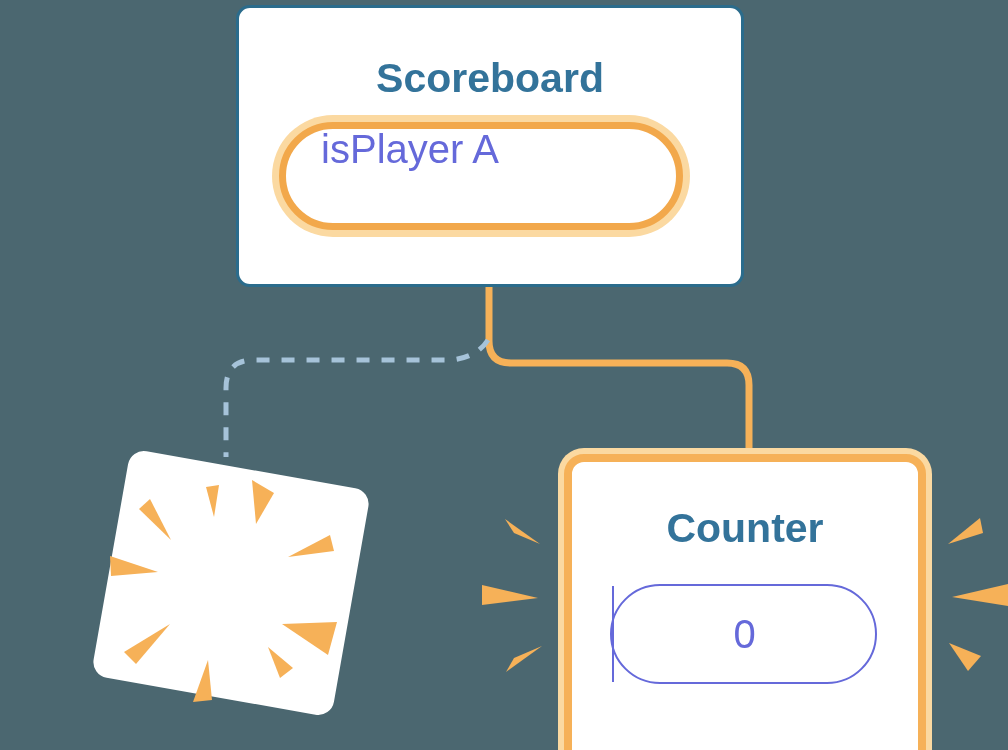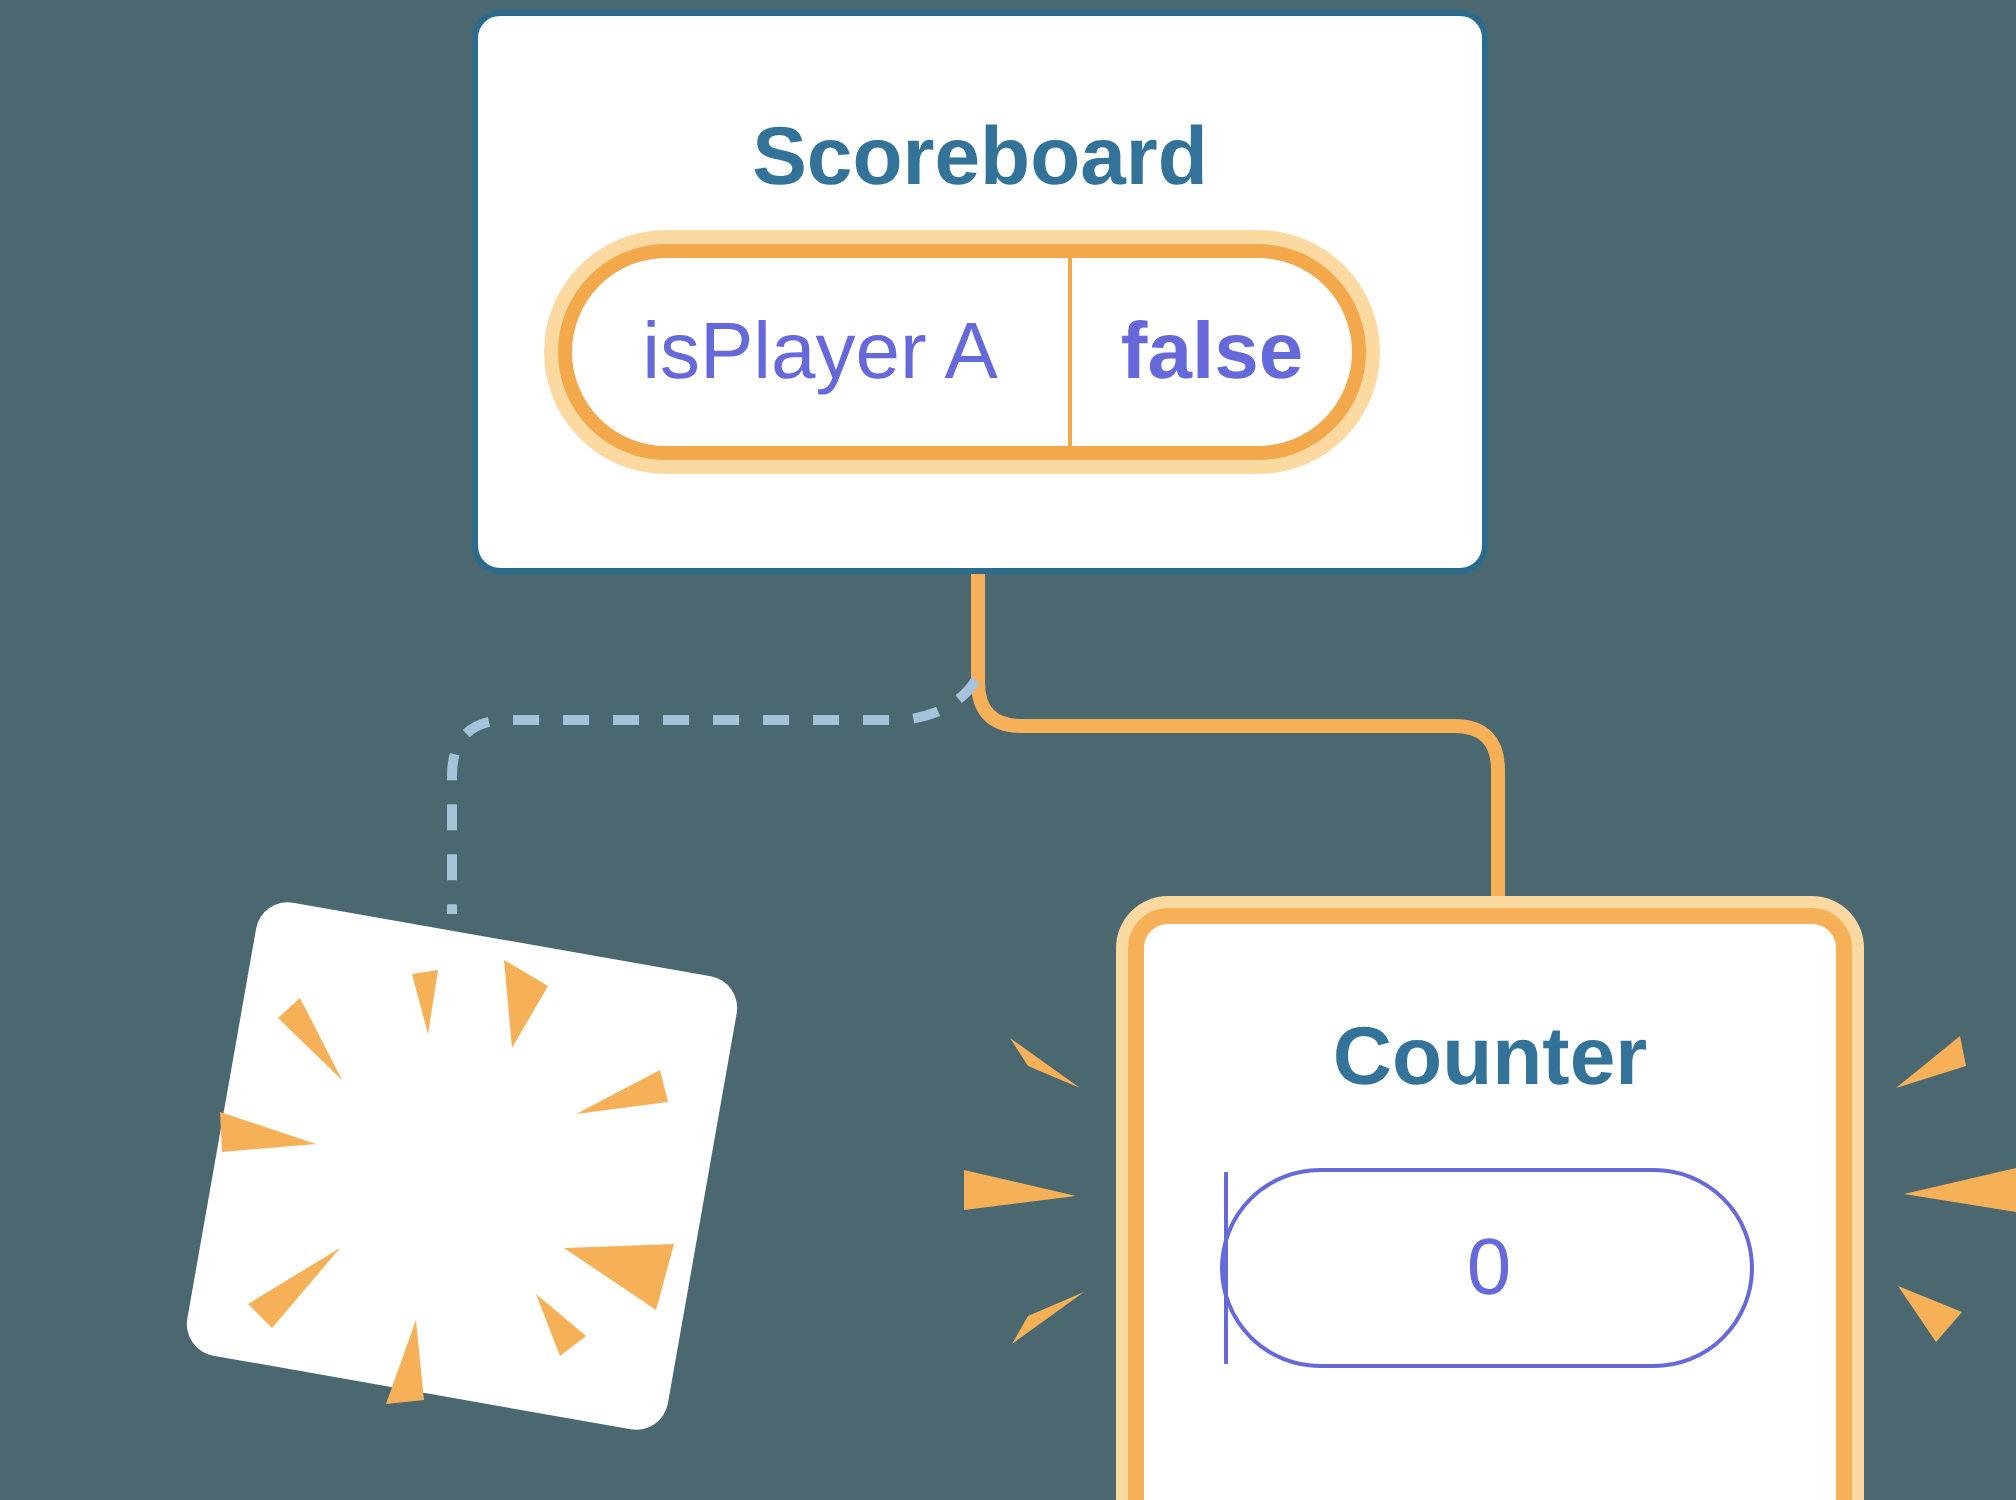--- a/index.html
+++ b/index.html
@@ -14,21 +14,21 @@
   .card{position:absolute;background:var(--card-bg);z-index:1;}
   .scoreboard-card{left:236px;top:5px;width:508px;height:282px;
     border:3px solid var(--teal-border);border-radius:14px;padding-left:16px;}
   .counter-card{left:564px;top:454px;width:362px;height:352px;
     border:8px solid var(--orange);border-radius:20px;
     box-shadow:0 0 0 6px var(--halo);}
   .card-title{position:absolute;left:0;width:100%;text-align:center;
     color:var(--teal-text);font-size:41px;font-weight:600;line-height:1;}
   .scoreboard-card .card-title{top:50px;}
   .counter-card .card-title{top:46px;}
-  .state-pill{position:absolute;display:flex;align-items:stretch;background:#fff;}
+  .state-pill{position:absolute;display:flex;align-items:stretch;background:#fff;flex-direction:column;}
   .pill-orange{left:40px;top:114px;width:404px;height:108px;
     border:7px solid var(--orange-border);border-radius:999px;
     box-shadow:0 0 0 7px var(--halo);}
   .pill-purple{left:38px;top:122px;width:267px;height:100px;
     border:2px solid var(--purple);border-radius:999px;}
   .state-cell{display:flex;align-items:center;justify-content:center;
     color:var(--purple);font-size:40px;line-height:1;}
   .pill-orange .state-label{width:248px;}
   .pill-orange .state-value{flex:1;border-left:2px solid var(--orange-border);font-weight:700;}
   .pill-purple .state-label{width:174px;}
@@ -81,21 +81,20 @@
     <g>
       <path class="fill-orange" d="M703 97 Q706 110 719 113 Q706 116 703 129 Q700 116 687 113 Q700 110 703 97 Z"></path>
       <path class="fill-orange" d="M722 131 Q724 140 733 142 Q724 144 722 153 Q720 144 711 142 Q720 140 722 131 Z"></path>
     </g>
   </svg>
 
   <div class="card scoreboard-card">
     <div class="card-title">Scoreboard</div>
     <div class="state-pill pill-orange">
       <div class="state-cell state-label">isPlayer A</div>
-      <div class="state-cell state-value">false</div>
     </div>
   </div>
 
   <div class="card counter-card">
     <div class="card-title">Counter</div>
     <div class="state-pill pill-purple">
       <div class="state-cell state-value">0</div>
     </div>
   </div>
 

